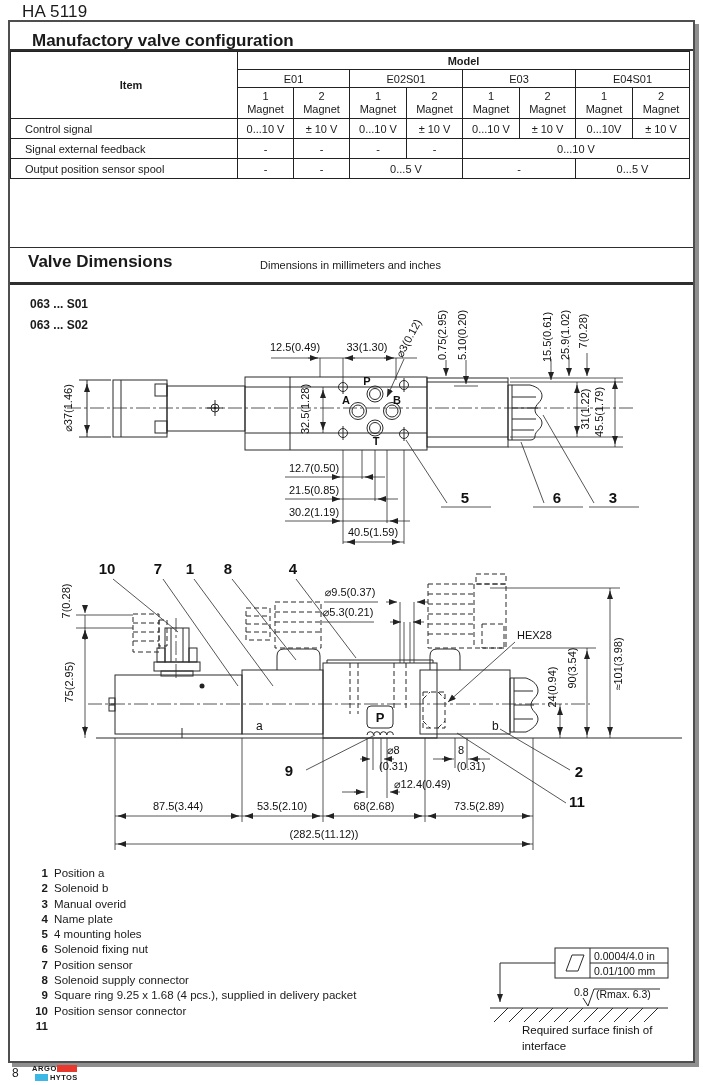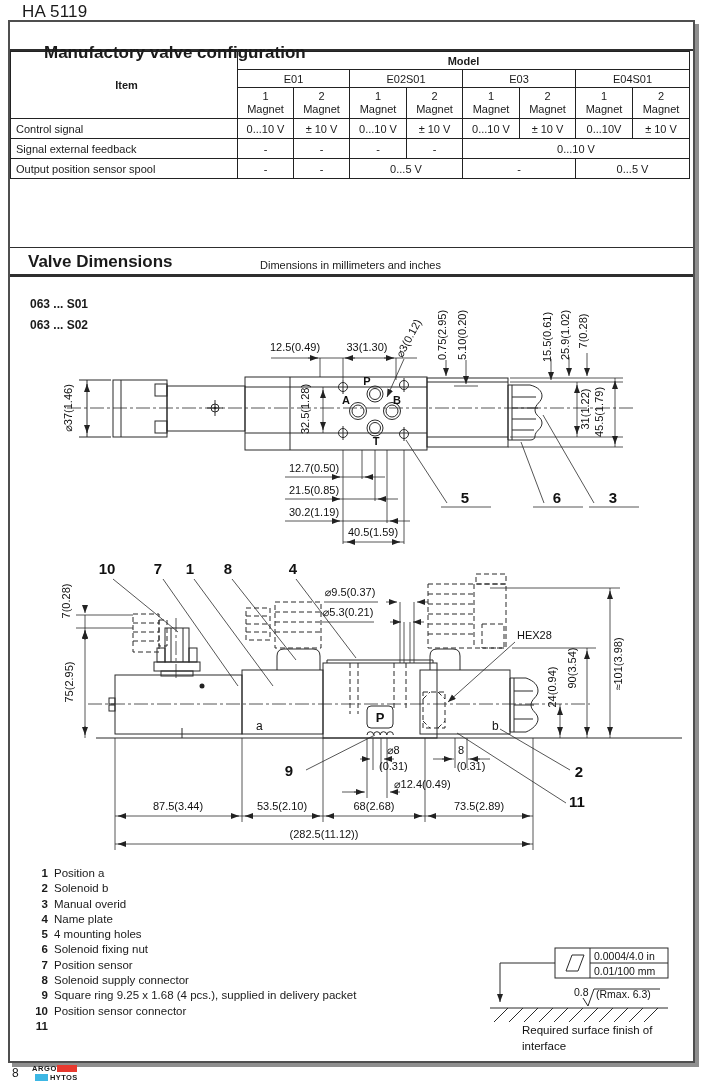--- a/index.html
+++ b/index.html
@@ -3,30 +3,30 @@
 <meta charset="utf-8">
 <style>
   html,body{margin:0;padding:0;background:#fff;}
   .page{position:relative;width:703px;height:1085px;background:#fff;overflow:hidden;
         font-family:"Liberation Sans",sans-serif;color:#1a1a1a;}
   .doccode{position:absolute;left:22px;top:2px;font-size:17px;letter-spacing:.2px;}
   .mainbox{position:absolute;left:8px;top:20px;width:683px;height:1039px;background:#fff;
            border:2px solid #4f4f4f;box-shadow:4px 4px 0 #8f8f8f;}
   .cfg-title{position:absolute;left:0;top:0;width:100%;height:29px;box-sizing:border-box;
              border-bottom:2px solid #2e2e2e;}
-  .cfg-title h1{margin:16px;padding:5px 0 0 18px;font-size:17px;font-weight:bold;}
+  .cfg-title h1{margin:4px;padding:5px 0 0 18px;font-size:17px;font-weight:bold;}
   table.cfg{position:absolute;left:0;top:29px;width:679px;border-collapse:collapse;
             table-layout:fixed;font-size:11px;}
   table.cfg td{border:1px solid #222;text-align:center;vertical-align:middle;padding:0;}
-  table.cfg td.lbl{text-align:left;padding-left:5px;}
+  table.cfg td.lbl{text-align:left;padding-left:14px;}
   table.cfg tr.r1{height:18px;} table.cfg tr.r2{height:18px;} table.cfg tr.r3{height:31px;}
   table.cfg tr.rd{height:20px;margin-top:29px;}
   table.cfg td.b{font-weight:bold;}
   .mag{line-height:13px;padding:2px 0;}
-  .dims-head{position:absolute;left:0;top:225px;width:100%;height:30px;box-sizing:border-box;
+  .dims-head{position:absolute;left:0;top:225px;width:100%;height:38px;box-sizing:border-box;
              border-top:1px solid #2e2e2e;border-bottom:3px solid #2e2e2e;}
   .dims-head h2{margin:0;display:inline-block;padding:4px 0 0 18px;font-size:17px;font-weight:bold;}
   .dims-head .sub{position:absolute;left:222px;top:11px;font-size:11px;padding-left:28px;}
   .variants{position:absolute;left:20px;top:272px;font-size:12px;font-weight:bold;line-height:21px;}
   svg{position:absolute;overflow:visible;}
   svg text{font-family:"Liberation Sans",sans-serif;fill:#111;}
   .dim{font-size:11px;} .co{font-size:15px;font-weight:bold;} .pl{font-size:11px;font-weight:bold;}
   .lt{font-size:12px;}
   .ln{stroke:#2b2b2b;stroke-width:1;fill:none;}
   .thin{stroke-width:.8;}

